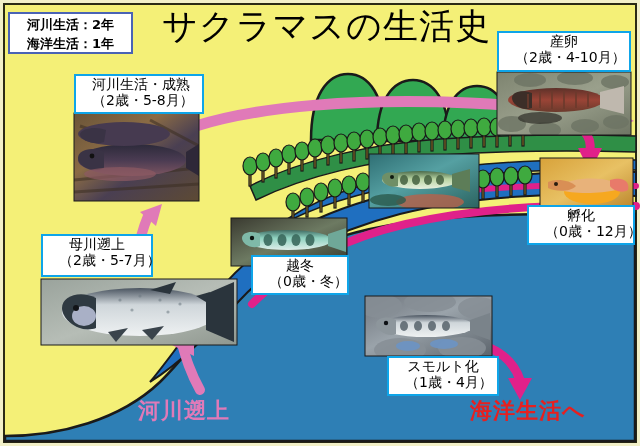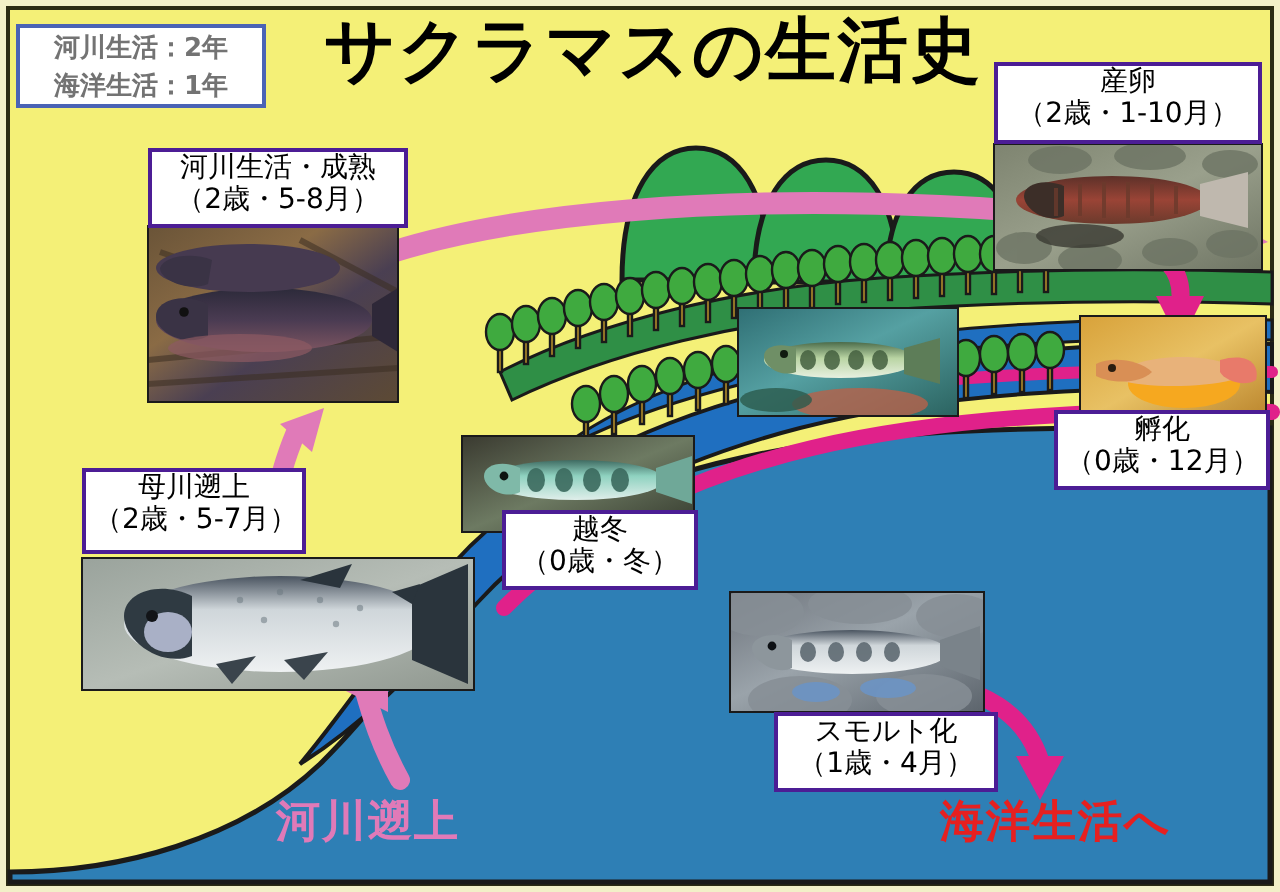--- a/index.html
+++ b/index.html
@@ -4,35 +4,35 @@
 <style>
   html,body{margin:0;padding:0;background:#fff;}
   body{width:640px;height:446px;overflow:hidden;
        font-family:"DejaVu Sans","Liberation Sans",sans-serif;}
 
   #stage{position:relative;width:640px;height:446px;overflow:hidden;
          background:#f2f0c8;}
   .ocean{position:absolute;left:0;top:0;width:640px;height:446px;}
 
   
-  .lbl{position:absolute;background:#ffffff;border:2px solid #4c1d95;
+  .lbl{position:absolute;background:#ffffff;border:2px solid #0ea5e9;
        box-sizing:border-box;text-align:center;color:#000;
-       line-height:1.12;padding:1px 4px 2px;
+       line-height:1.12;padding:1px 16px 2px;
        font-family:"DejaVu Sans","Liberation Sans",sans-serif;}
   .lbl .l1,.lbl .l2{display:block;white-space:nowrap;}
 
   
   #title{position:absolute;left:162px;top:4px;width:330px;height:44px;
-         font-size:35px;font-weight:700;color:#000;letter-spacing:1px;
+         font-size:35px;font-weight:400;color:#000;letter-spacing:1px;
          line-height:44px;white-space:nowrap;}
 
   
   #infobox{position:absolute;left:8px;top:12px;width:125px;height:42px;
            background:#ffffff;border:2px solid #4a63b5;box-sizing:border-box;
-           color:#737373;font-size:13px;font-weight:700;line-height:19px;
+           color:#000000;font-size:13px;font-weight:700;line-height:19px;
            text-align:center;padding-top:1px;}
   #infobox span{display:block;white-space:nowrap;}
 
   
   .watercap{position:absolute;font-size:22px;font-weight:700;
             white-space:nowrap;letter-spacing:1px;}
   #cap-river{left:138px;top:396px;color:#e07ab8;}
   #cap-sea{left:470px;top:396px;color:#e62020;}
 
   svg{display:block;}
@@ -432,21 +432,21 @@
     <span>海洋生活：1年</span>
   </div>
 
   <div class="lbl" style="left:74px;top:74px;width:130px;height:40px;font-size:14px;text-align:center;">
     <span class="l1">河川生活・成熟</span>
     <span class="l2">（2歳・5-8月）</span>
   </div>
 
   <div class="lbl" style="left:497px;top:31px;width:134px;height:41px;font-size:14px;">
     <span class="l1">産卵</span>
-    <span class="l2">（2歳・1-10月）</span>
+    <span class="l2">（2歳・4-10月）</span>
   </div>
 
   <div class="lbl" style="left:527px;top:205px;width:108px;height:40px;font-size:14px;">
     <span class="l1">孵化</span>
     <span class="l2">（0歳・12月）</span>
   </div>
 
 
   <div class="lbl" style="left:251px;top:255px;width:98px;height:40px;font-size:14px;">
     <span class="l1">越冬</span>

